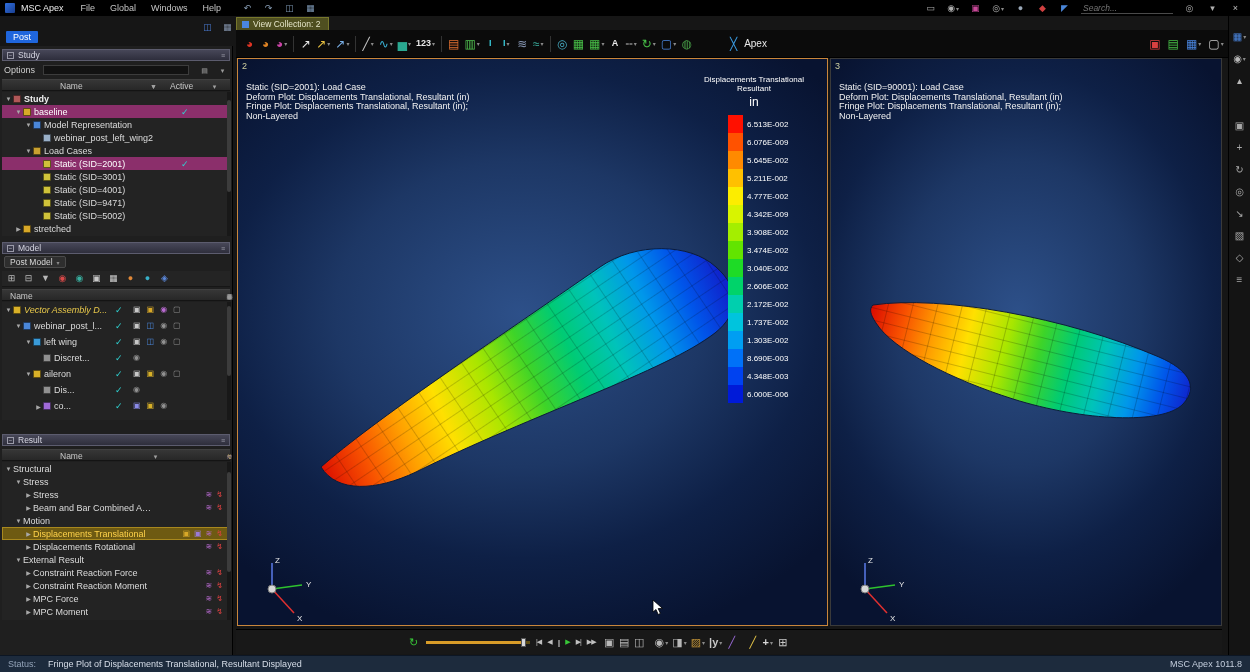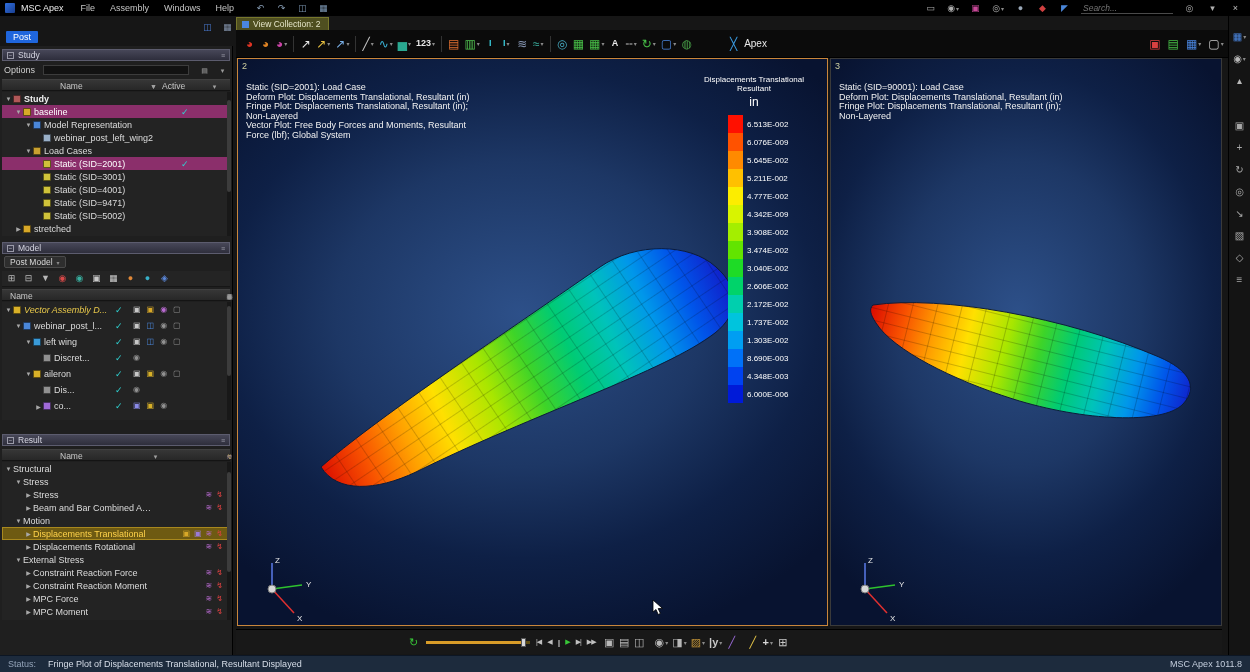--- a/index.html
+++ b/index.html
@@ -132,21 +132,21 @@
   .st-label{color:#93a3b8;margin-right:12px}
   .st-right{margin-left:auto;color:#c4cedd}
 </style>
 </head>
 <body>
 
 <div class="menubar">
   <span class="applogo"></span>
   <span class="apptitle">MSC Apex</span>
   <span class="menu">File</span>
-  <span class="menu">Assembly</span>
+  <span class="menu">Global</span>
   <span class="menu">Windows</span>
   <span class="menu">Help</span>
   <span id="mb-left-icons">
       <span class="tool">
         <span class="tg" style="color: rgb(138, 160, 184);">↶</span>
       </span>
       <span class="tool">
         <span class="tg" style="color: rgb(138, 160, 184);">↷</span>
       </span>
       <span class="tool">
@@ -354,21 +354,21 @@
   <div class="colhdr" style="top:33px">
     <span style="left:58px">Name</span>
     <span class="hic" id="sch-name-icons" style="left:144px">
         <span class="tool">
           <span class="tg" style="color: rgb(160, 160, 160);">▾</span>
         </span>
         <span class="tool">
           <span class="tg" style="color: rgb(160, 160, 160);">▼</span>
         </span>
       </span>
-    <span style="left:160px">Active</span>
+    <span style="left:168px">Active</span>
     <span class="hic" id="sch-active-icons" style="left:205px">
         <span class="tool">
           <span class="tg" style="color: rgb(160, 160, 160);">▾</span>
         </span>
       </span>
   </div>
   <div class="treebox" id="study-tree" style="top:46px;height:144px">
       <div class="trow srow">
         <span class="ind" style="width: 2px;"></span>
         <span class="arw">▼</span>
@@ -664,21 +664,21 @@
         <span class="arw">▶</span>
         <span class="tlb">Displacements Rotational</span>
         <span class="rcols">
           <span class="ci" style="color: rgb(184, 106, 208);">≋</span>
           <span class="ci" style="color: rgb(216, 64, 64);">↯</span>
         </span>
       </div>
       <div class="trow srow">
         <span class="ind" style="width: 12px;"></span>
         <span class="arw">▼</span>
-        <span class="tlb">External Stress</span>
+        <span class="tlb">External Result</span>
       </div>
       <div class="trow srow">
         <span class="ind" style="width: 22px;"></span>
         <span class="arw">▶</span>
         <span class="tlb">Constraint Reaction Force</span>
         <span class="rcols">
           <span class="ci" style="color: rgb(184, 106, 208);">≋</span>
           <span class="ci" style="color: rgb(216, 64, 64);">↯</span>
         </span>
       </div>
@@ -736,21 +736,20 @@
       </pattern>
     </defs>
     <path d="M83 408 C135 362 255 282 362 208 C398 183 452 184 478 208 C502 229 502 254 477 274 C428 312 295 355 178 413 C138 432 99 434 83 408 Z" fill="url(#gradL)"></path>
     <path d="M83 408 C135 362 255 282 362 208 C398 183 452 184 478 208 C502 229 502 254 477 274 C428 312 295 355 178 413 C138 432 99 434 83 408 Z" fill="url(#gridL)" stroke="#0c1c3a" stroke-width="1"></path>
   </svg>
   <span class="vnum">2</span>
   <div class="vinfo" id="vp2-info">
       <div class="vline">Static (SID=2001): Load Case</div>
       <div class="vline">Deform Plot: Displacements Translational, Resultant (in)</div>
       <div class="vline">Fringe Plot: Displacements Translational, Resultant (in); Non-Layered</div>
-      <div class="vline">Vector Plot: Free Body Forces and Moments, Resultant Force (lbf); Global System</div>
     </div>
   <div class="legend">
     <div class="leg-title">Displacements Translational</div>
     <div class="leg-title">Resultant</div>
     <div class="leg-unit">in</div>
     <div class="leg-rows" id="legend-rows">
         <div class="leg-row">
           <span class="leg-sw" style="background: rgb(255, 16, 0);"></span>
           <span class="leg-val">6.513E-002</span>
         </div>

